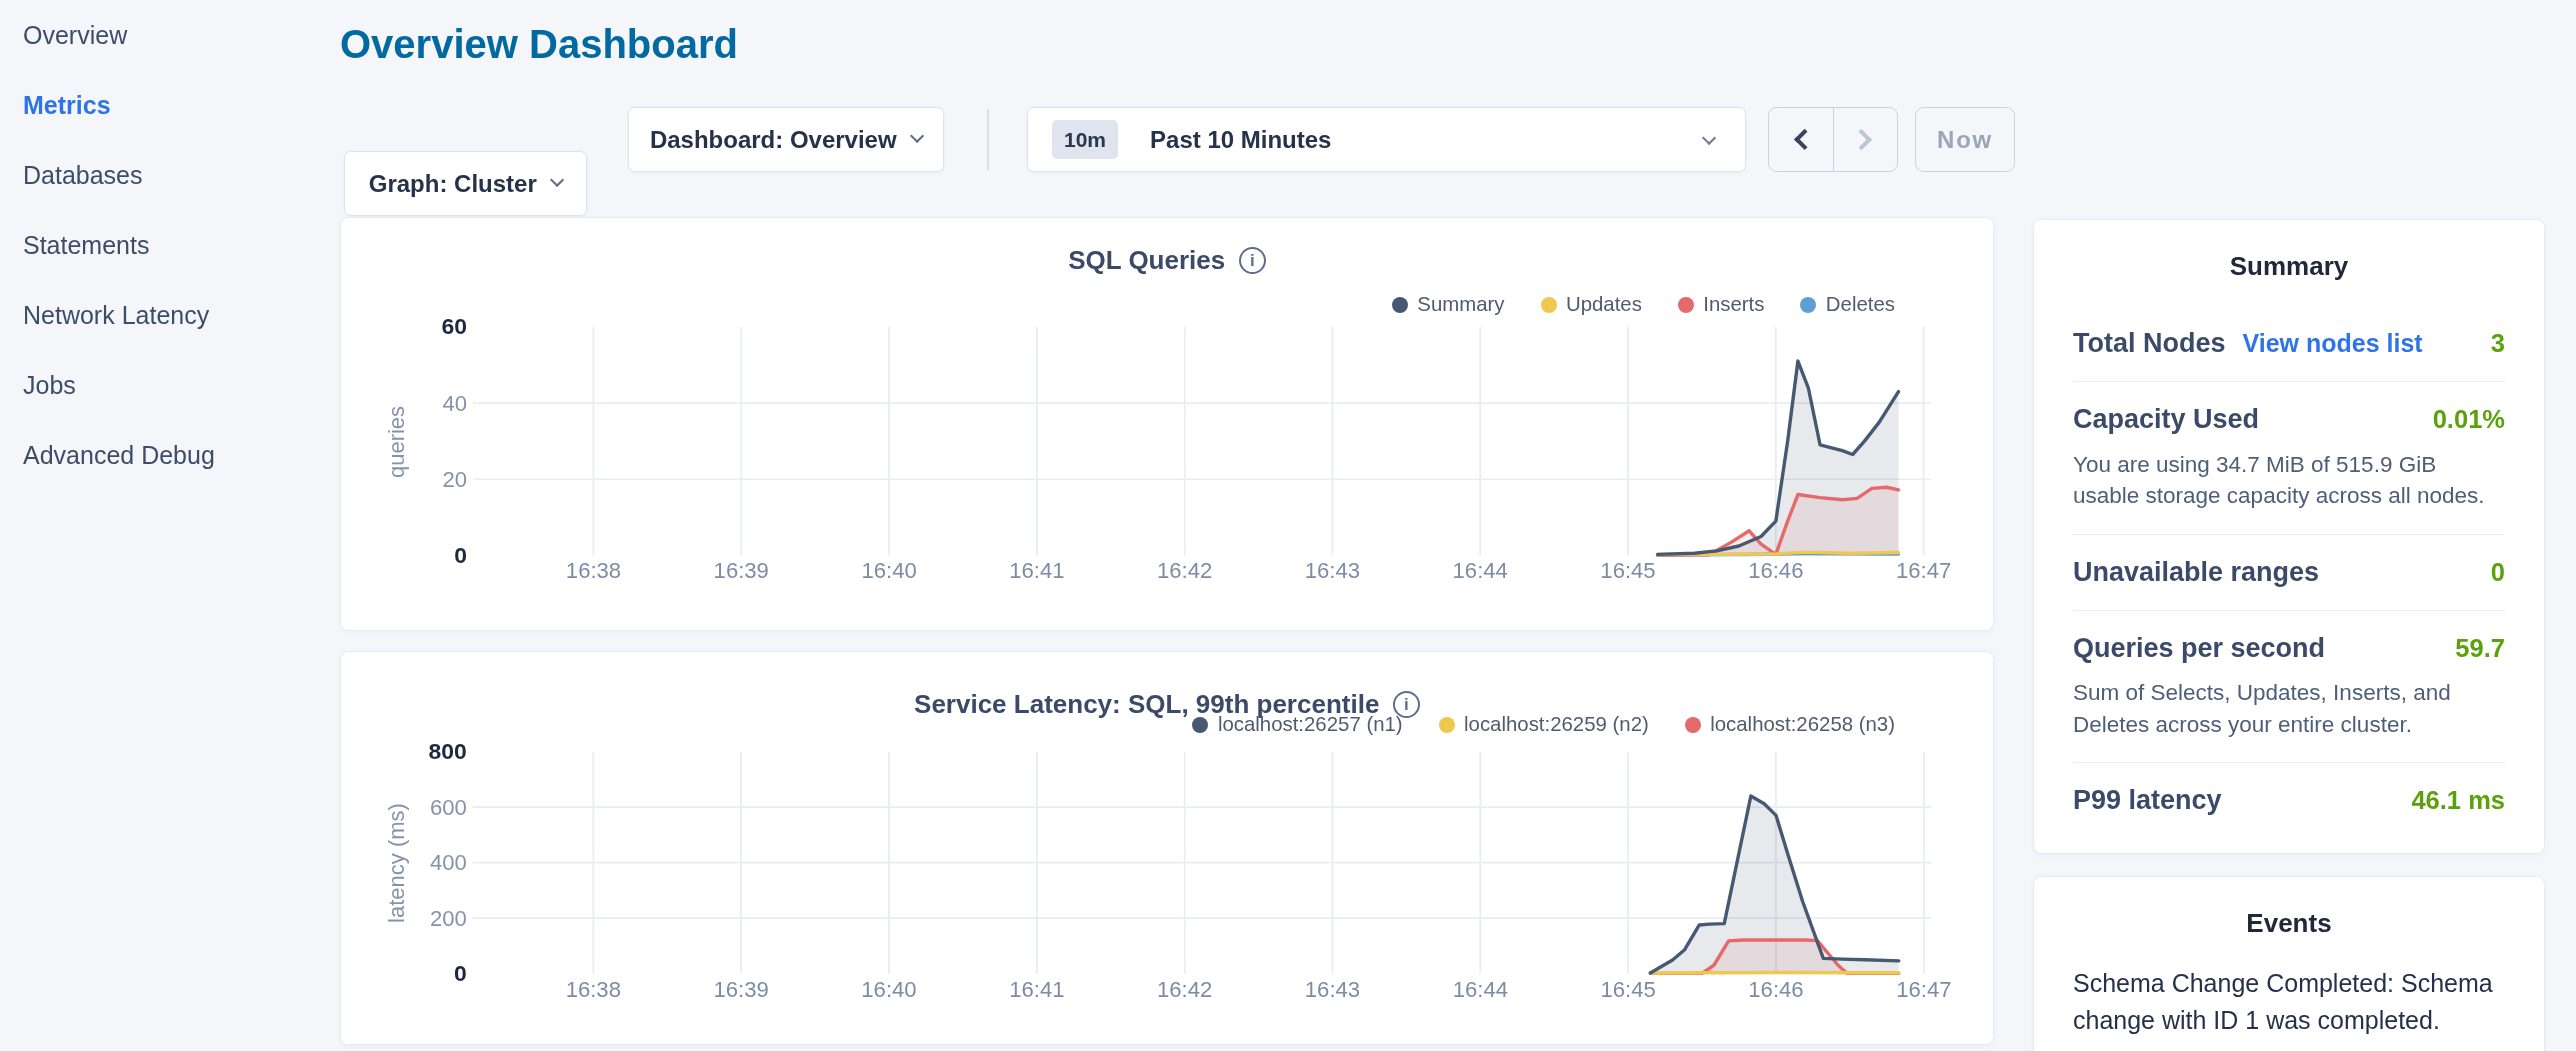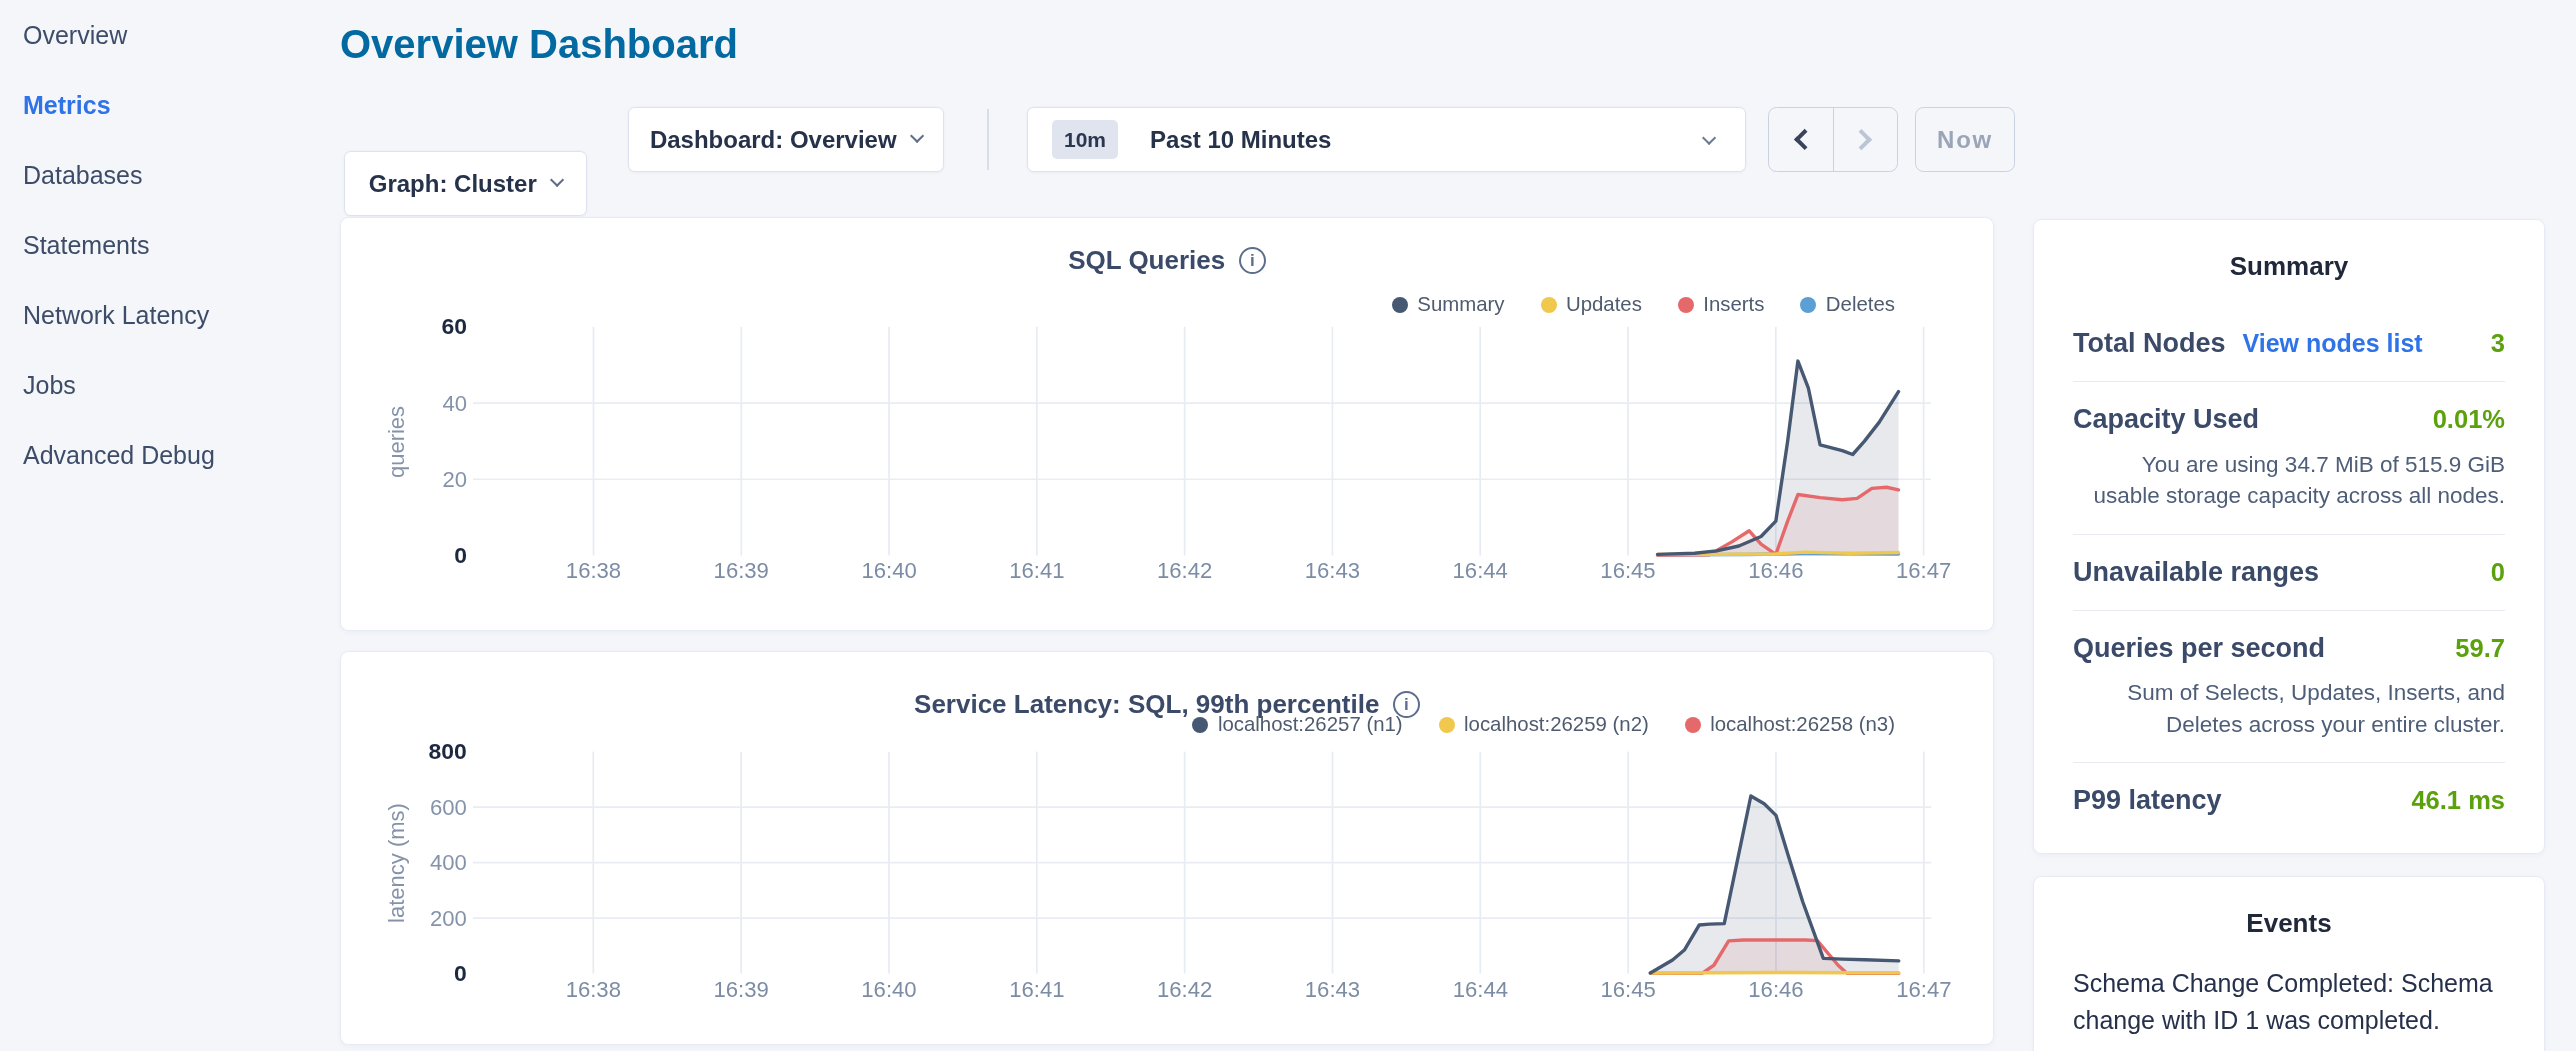--- a/index.html
+++ b/index.html
@@ -67,21 +67,21 @@
   .ytick.bold { fill:#1d2940; font-size:27px; font-weight:700; }
   .xtick { fill:#7c8ca4; font-size:26px; }
   .ylab { position:absolute; left:-72px; width:255px; text-align:center; transform:rotate(-90deg);
           font-size:22px; color:#8593aa; }
   .ylab.c1 { top:211px; } .ylab.c2 { top:198px; }
 
   
   .panel-heading { text-align:center; padding-top:31px; font-size:26px; font-weight:700; color:#20283a; }
   .sum-rows { margin:24px 39px 0 39px; }
   .sum-row { padding:22px 0; }
-  .sum-row + .sum-row { border-top:1.7px solid #e8ecf2;text-align:right; }
+  .sum-row + .sum-row { border-top:1.7px solid #e8ecf2; }
   .sum-head { display:flex; align-items:baseline; }
   .sum-label { font-size:27px; font-weight:700; color:#3a4a68; }
   .sum-link { font-size:25px; font-weight:700; color:#2e74e8; margin-left:17px; text-decoration:none; cursor:pointer; }
   .sum-value { margin-left:auto; font-size:25.5px; font-weight:700; color:#5aa10c; }
   .sum-desc { margin-top:13.6px; font-size:22.5px; line-height:1.4; color:#4e5e78; }
 
   
   .event-item { margin:25.5px 39px 0 39px; }
   .event-msg { font-size:25px; line-height:1.5; color:#25304a; }
   .event-time { margin-top:8.5px; font-size:22px; color:#5a6d8e; }

